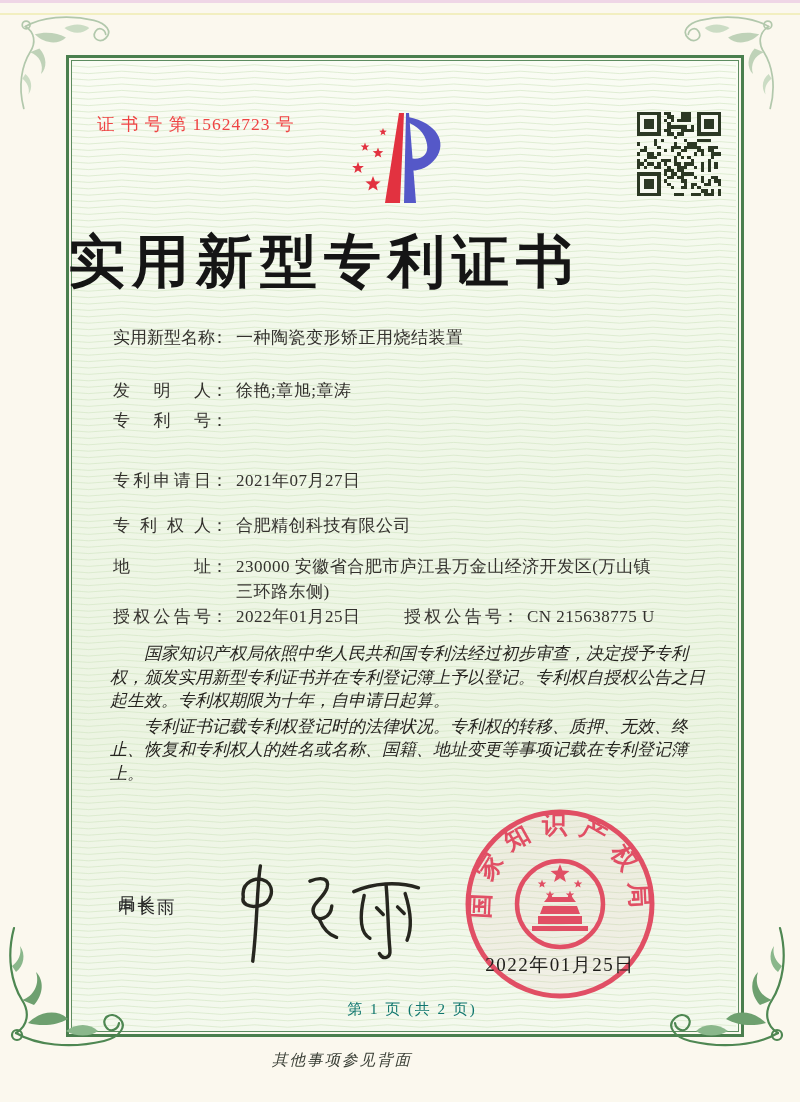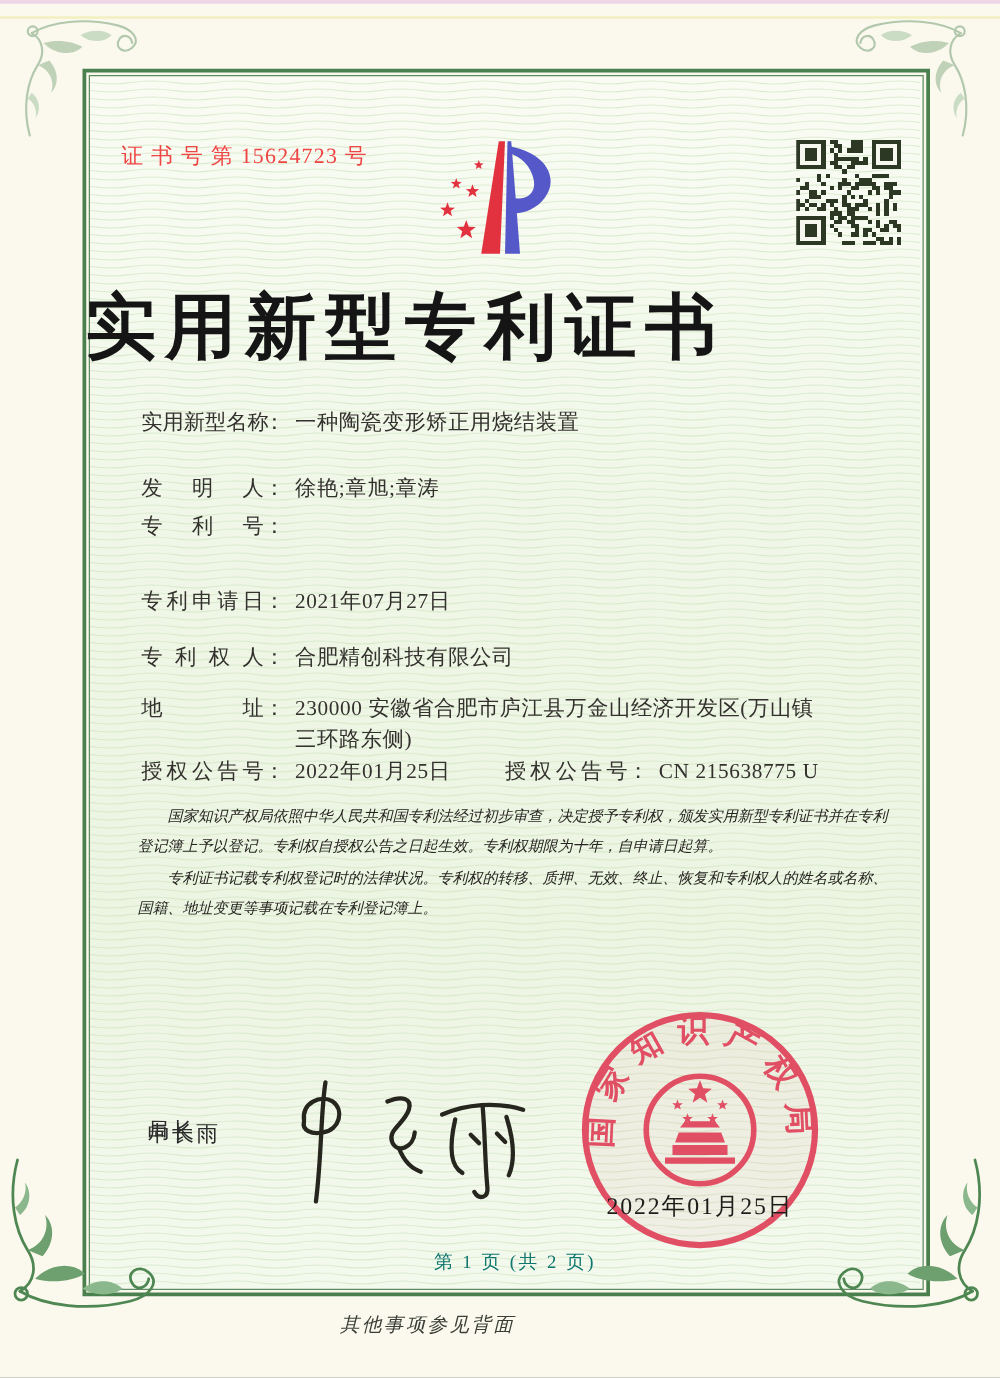--- a/index.html
+++ b/index.html
@@ -21,21 +21,21 @@
   .content{position:absolute;z-index:3;color:var(--text);}
   .cert-no{left:97px;top:112px;font-size:17.5px;letter-spacing:1px;color:#ef4444;}
   .title{left:68px;top:224px;width:672px;text-align:left;font-size:57px;font-weight:700;
     letter-spacing:7px;color:#151515;}
   .row{left:113px;display:flex;align-items:flex-start;font-size:17px;line-height:25px;color:#33312d;}
   .flabel{display:inline-block;width:98px;text-align:justify;text-align-last:justify;white-space:nowrap;}
   .colon{margin:0 8px 0 0;}
   .fvalue{letter-spacing:.5px;}
   .addr-value{width:432px;}
   .grant2{display:flex;}
-  .paras{left:110px;top:642px;width:600px;font-size:12px;line-height:23.5px;color:#262420;}
+  .paras{left:110px;top:642px;width:600px;font-size:17px;line-height:23.5px;color:#262420;}
   .kai{font-style:italic;}
   .paras p{margin:0 0 2px 0;text-indent:2em;}
   .officer{left:118px;font-family:"Liberation Sans","DejaVu Sans",sans-serif;font-size:17.5px;color:#2b2b2b;letter-spacing:2px;}
   .sig-svg{position:absolute;left:228px;top:862px;z-index:3;}
   .seal-svg{position:absolute;left:460px;top:804px;z-index:4;}
   .page-indicator{left:76px;top:1000px;width:672px;text-align:center;font-size:15px;letter-spacing:2px;color:#0f766e;}
   .back-note{left:0;top:1050px;width:684px;text-align:center;font-size:15.5px;color:#3a3f36;letter-spacing:2px;}
   .abs{position:absolute;}
   svg text{font-family:"Liberation Serif","DejaVu Serif",serif;}
 </style>

